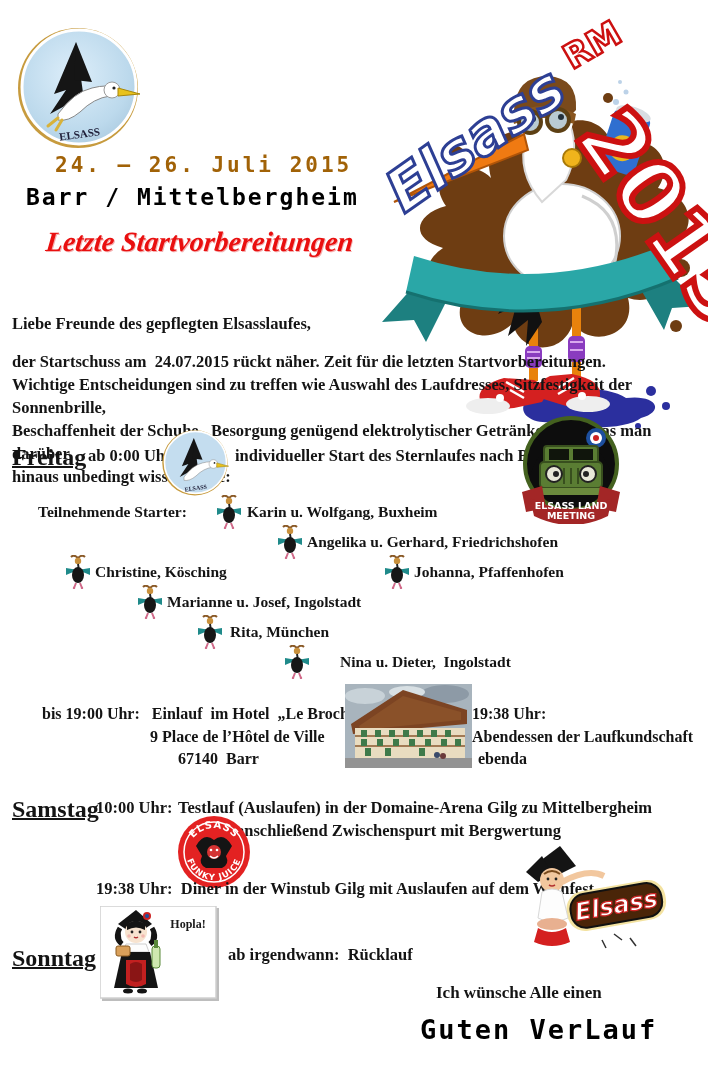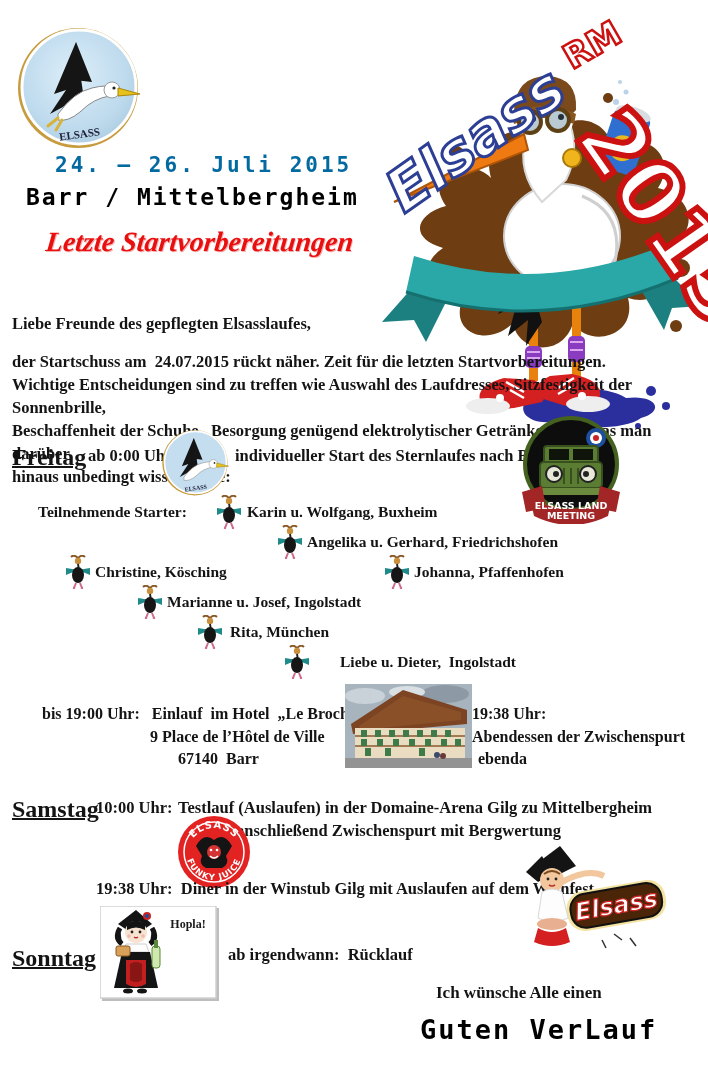--- a/index.html
+++ b/index.html
@@ -1,21 +1,21 @@
 <!DOCTYPE html>
 <html><head>
 <meta charset="utf-8">
 <style>
   html,body{margin:0;padding:0;background:#e9e9e9;}
   #page{position:relative;width:708px;height:1080px;background:#ffffff;overflow:hidden;
         font-family:"Liberation Serif",serif;color:#141414;}
   .abs{position:absolute;}
   [data-bind]{white-space:pre-wrap;}
   .mono{font-family:"DejaVu Sans Mono",monospace;font-weight:bold;}
-  .red{color:#0369a1;}
+  .red{color:#a16207;}
   .navy{color:#000000;}
   .dates{font-size:21px;letter-spacing:3px;}
   .place{font-size:23px;letter-spacing:2px;}
   .script{font-size:28px;font-style:italic;font-weight:bold;color:#e90f0f;
           text-shadow:1px 1px 0 #f5b0b0;transform:skewX(-6deg);}
   .body-text{font-size:16.5px;font-weight:bold;line-height:23px;}
   .day-head{font-size:24px;font-weight:bold;text-decoration:underline;text-decoration-thickness:2px;}
   .evt{font-size:16.5px;font-weight:bold;}
   .starter{font-size:15.5px;font-weight:bold;}
   .hotel-line{font-size:16px;font-weight:bold;}
@@ -268,21 +268,21 @@
     <path d="M13,3 q4,-4 7,-1 M13,3 q-4,-4 -7,-1" stroke="#8a5a28" stroke-width="2" fill="none"></path>
     <circle cx="13" cy="6" r="3.2" fill="#c8903c"></circle>
       <path d="M13,9 q1,3 0,6" stroke="#222" stroke-width="2"></path>
     <polygon points="1,13 13,15 1,20" fill="#1f8a8a"></polygon>
       <polygon points="25,13 13,15 25,20" fill="#1f8a8a"></polygon>
     <ellipse cx="13" cy="20" rx="6" ry="8" fill="#161616"></ellipse>
     <path d="M11,28 l-2,5 M15,28 l2,5" stroke="#d06a8a" stroke-width="2"></path>
     <circle cx="9" cy="33" r="1.2" fill="#d06a8a"></circle>
       <circle cx="17" cy="33" r="1.2" fill="#d06a8a"></circle>
   </svg>
-  <div class="abs starter" style="left:340px;top:653px" data-bind="friday.starters.6.name">Liebe u. Dieter,  Ingolstadt</div>
+  <div class="abs starter" style="left:340px;top:653px" data-bind="friday.starters.6.name">Nina u. Dieter,  Ingolstadt</div>
 
   <div class="abs hotel-line" style="left:42px;top:705px">
     <span data-bind="friday.arrival.time">bis 19:00 Uhr:</span><span>&nbsp;&nbsp;&nbsp;</span><span data-bind="friday.arrival.line1">Einlauf  im Hotel  „Le Brochet“</span>
   </div>
   <div class="abs hotel-line" style="left:150px;top:728px" data-bind="friday.arrival.line2">9 Place de l’Hôtel de Ville</div>
   <div class="abs hotel-line" style="left:178px;top:750px" data-bind="friday.arrival.line3">67140  Barr</div>
 
   <svg class="abs" style="left:345px;top:684px" width="127" height="84" viewBox="0 0 127 84">
     <rect width="127" height="84" fill="#a8b4bd"></rect>
     <ellipse cx="20" cy="12" rx="20" ry="8" fill="#c8d2d8"></ellipse>
@@ -310,21 +310,21 @@
       <rect x="20" y="64" width="6" height="8"></rect>
         <rect x="40" y="64" width="6" height="8"></rect>
         <rect x="74" y="64" width="6" height="8"></rect>
     </g>
     <rect x="0" y="74" width="127" height="10" fill="#939393"></rect>
     <circle cx="92" cy="71" r="3" fill="#3a4a6a"></circle>
       <circle cx="98" cy="72" r="3" fill="#6a3a3a"></circle>
   </svg>
 
   <div class="abs hotel-line" style="left:472px;top:705px" data-bind="friday.dinner.time">19:38 Uhr:</div>
-  <div class="abs hotel-line" style="left:472px;top:728px" data-bind="friday.dinner.line1">Abendessen der Zwischenspurt</div>
+  <div class="abs hotel-line" style="left:472px;top:728px" data-bind="friday.dinner.line1">Abendessen der Laufkundschaft</div>
   <div class="abs hotel-line" style="left:478px;top:750px" data-bind="friday.dinner.line2">ebenda</div>
 
   <div class="abs day-head" style="left:12px;top:796px" data-bind="saturday.heading">Samstag</div>
   <div class="abs evt" style="left:96px;top:798px" data-bind="saturday.time1">10:00 Uhr:</div>
   <div class="abs evt" style="left:178px;top:798px" data-bind="saturday.event1a">Testlauf (Auslaufen) in der Domaine-Arena Gilg zu Mittelbergheim</div>
   <div class="abs evt" style="left:236px;top:821px" data-bind="saturday.event1b">anschließend Zwischenspurt mit Bergwertung</div>
 
   <svg class="abs" style="left:176px;top:812px" width="76" height="80" viewBox="0 0 76 80">
     <defs>
       <path id="arcTop" d="M 12,42 A 26,26 0 0 1 64,42"></path>

